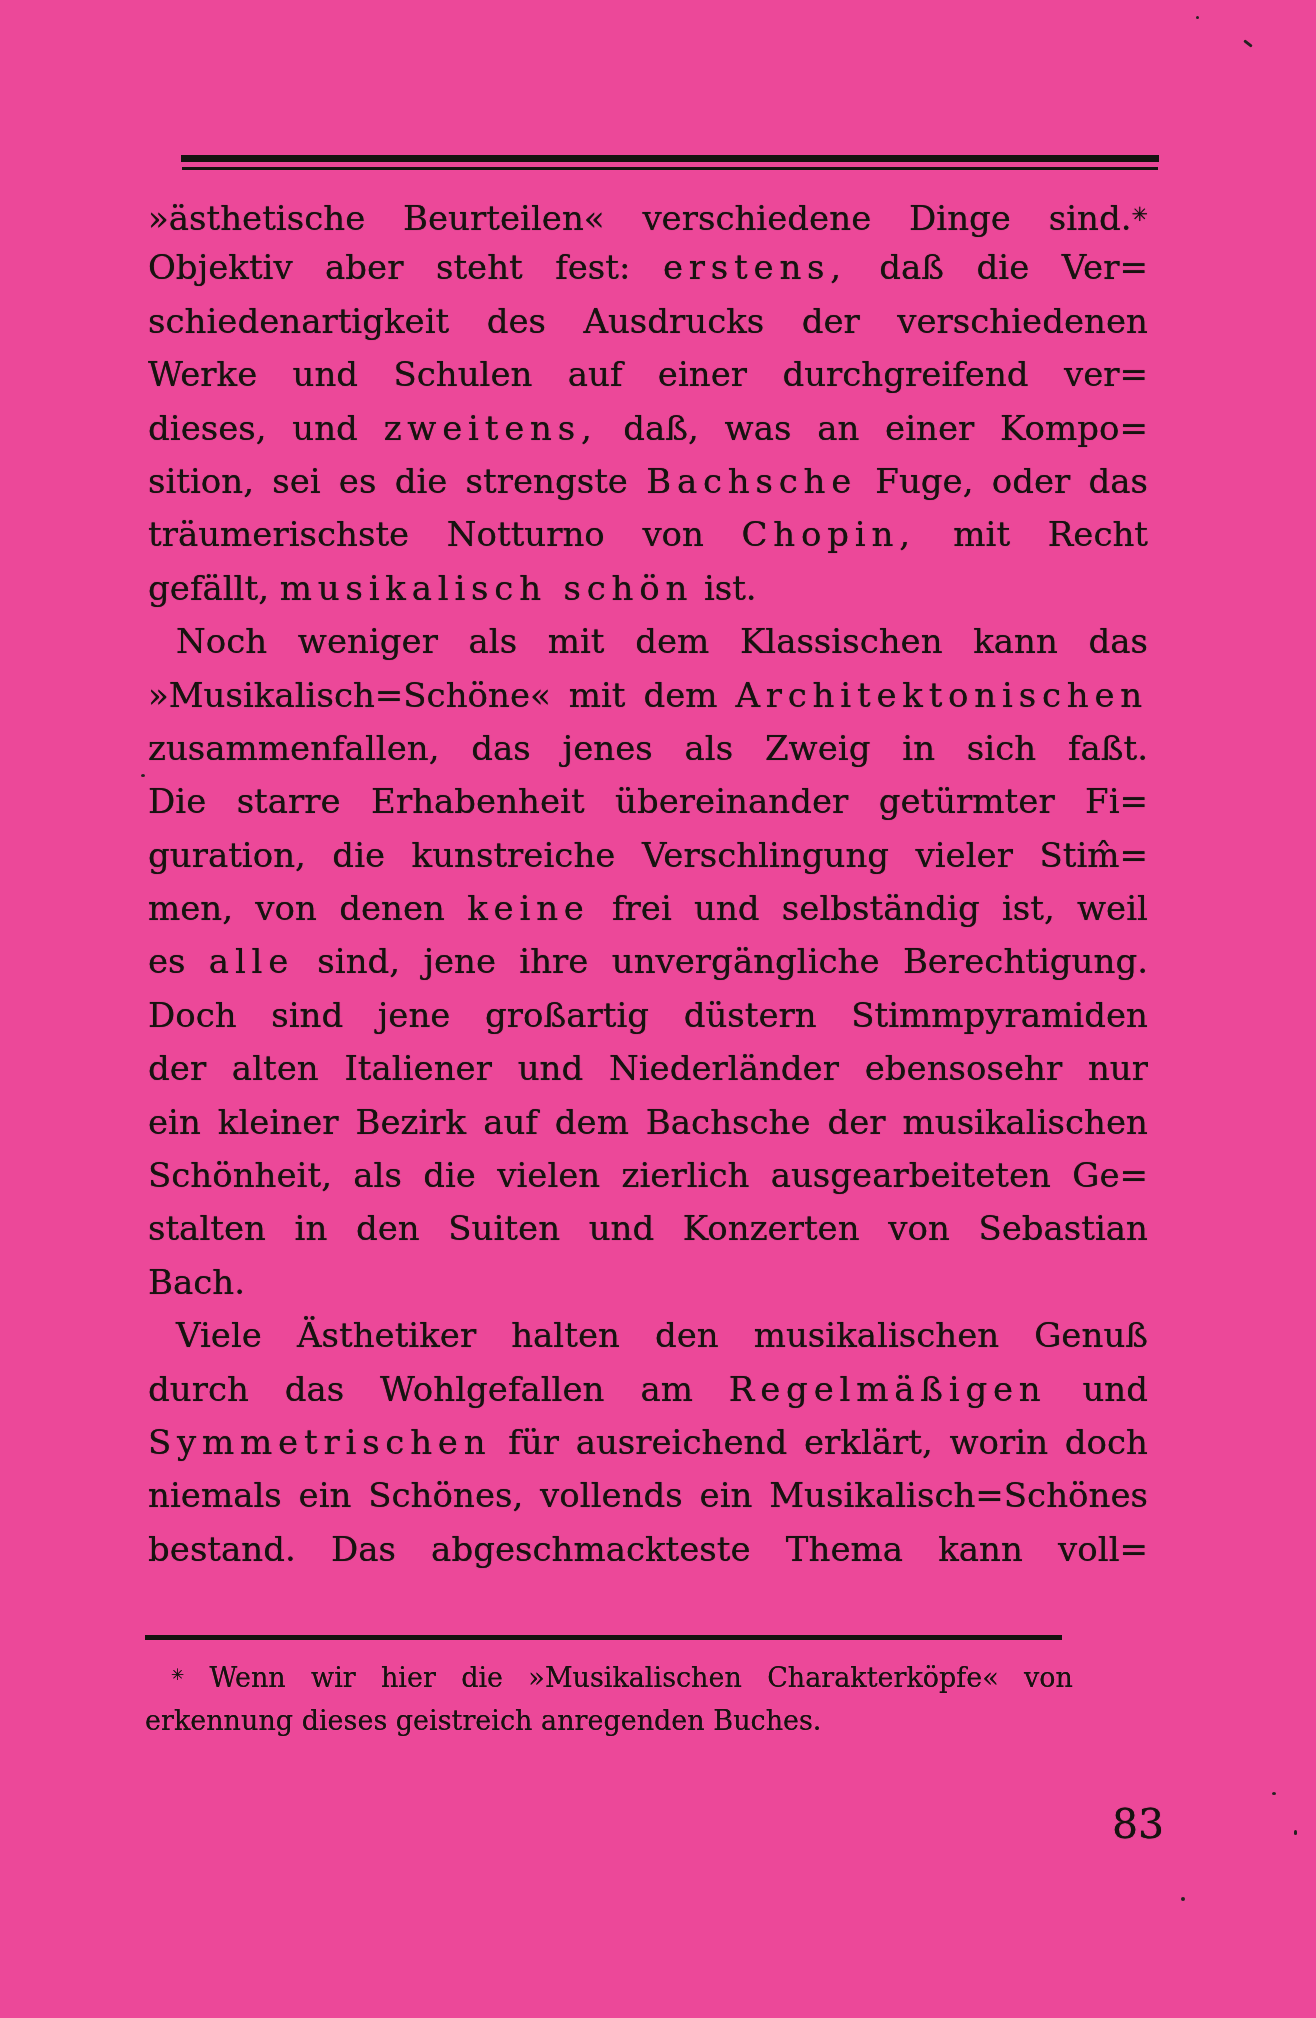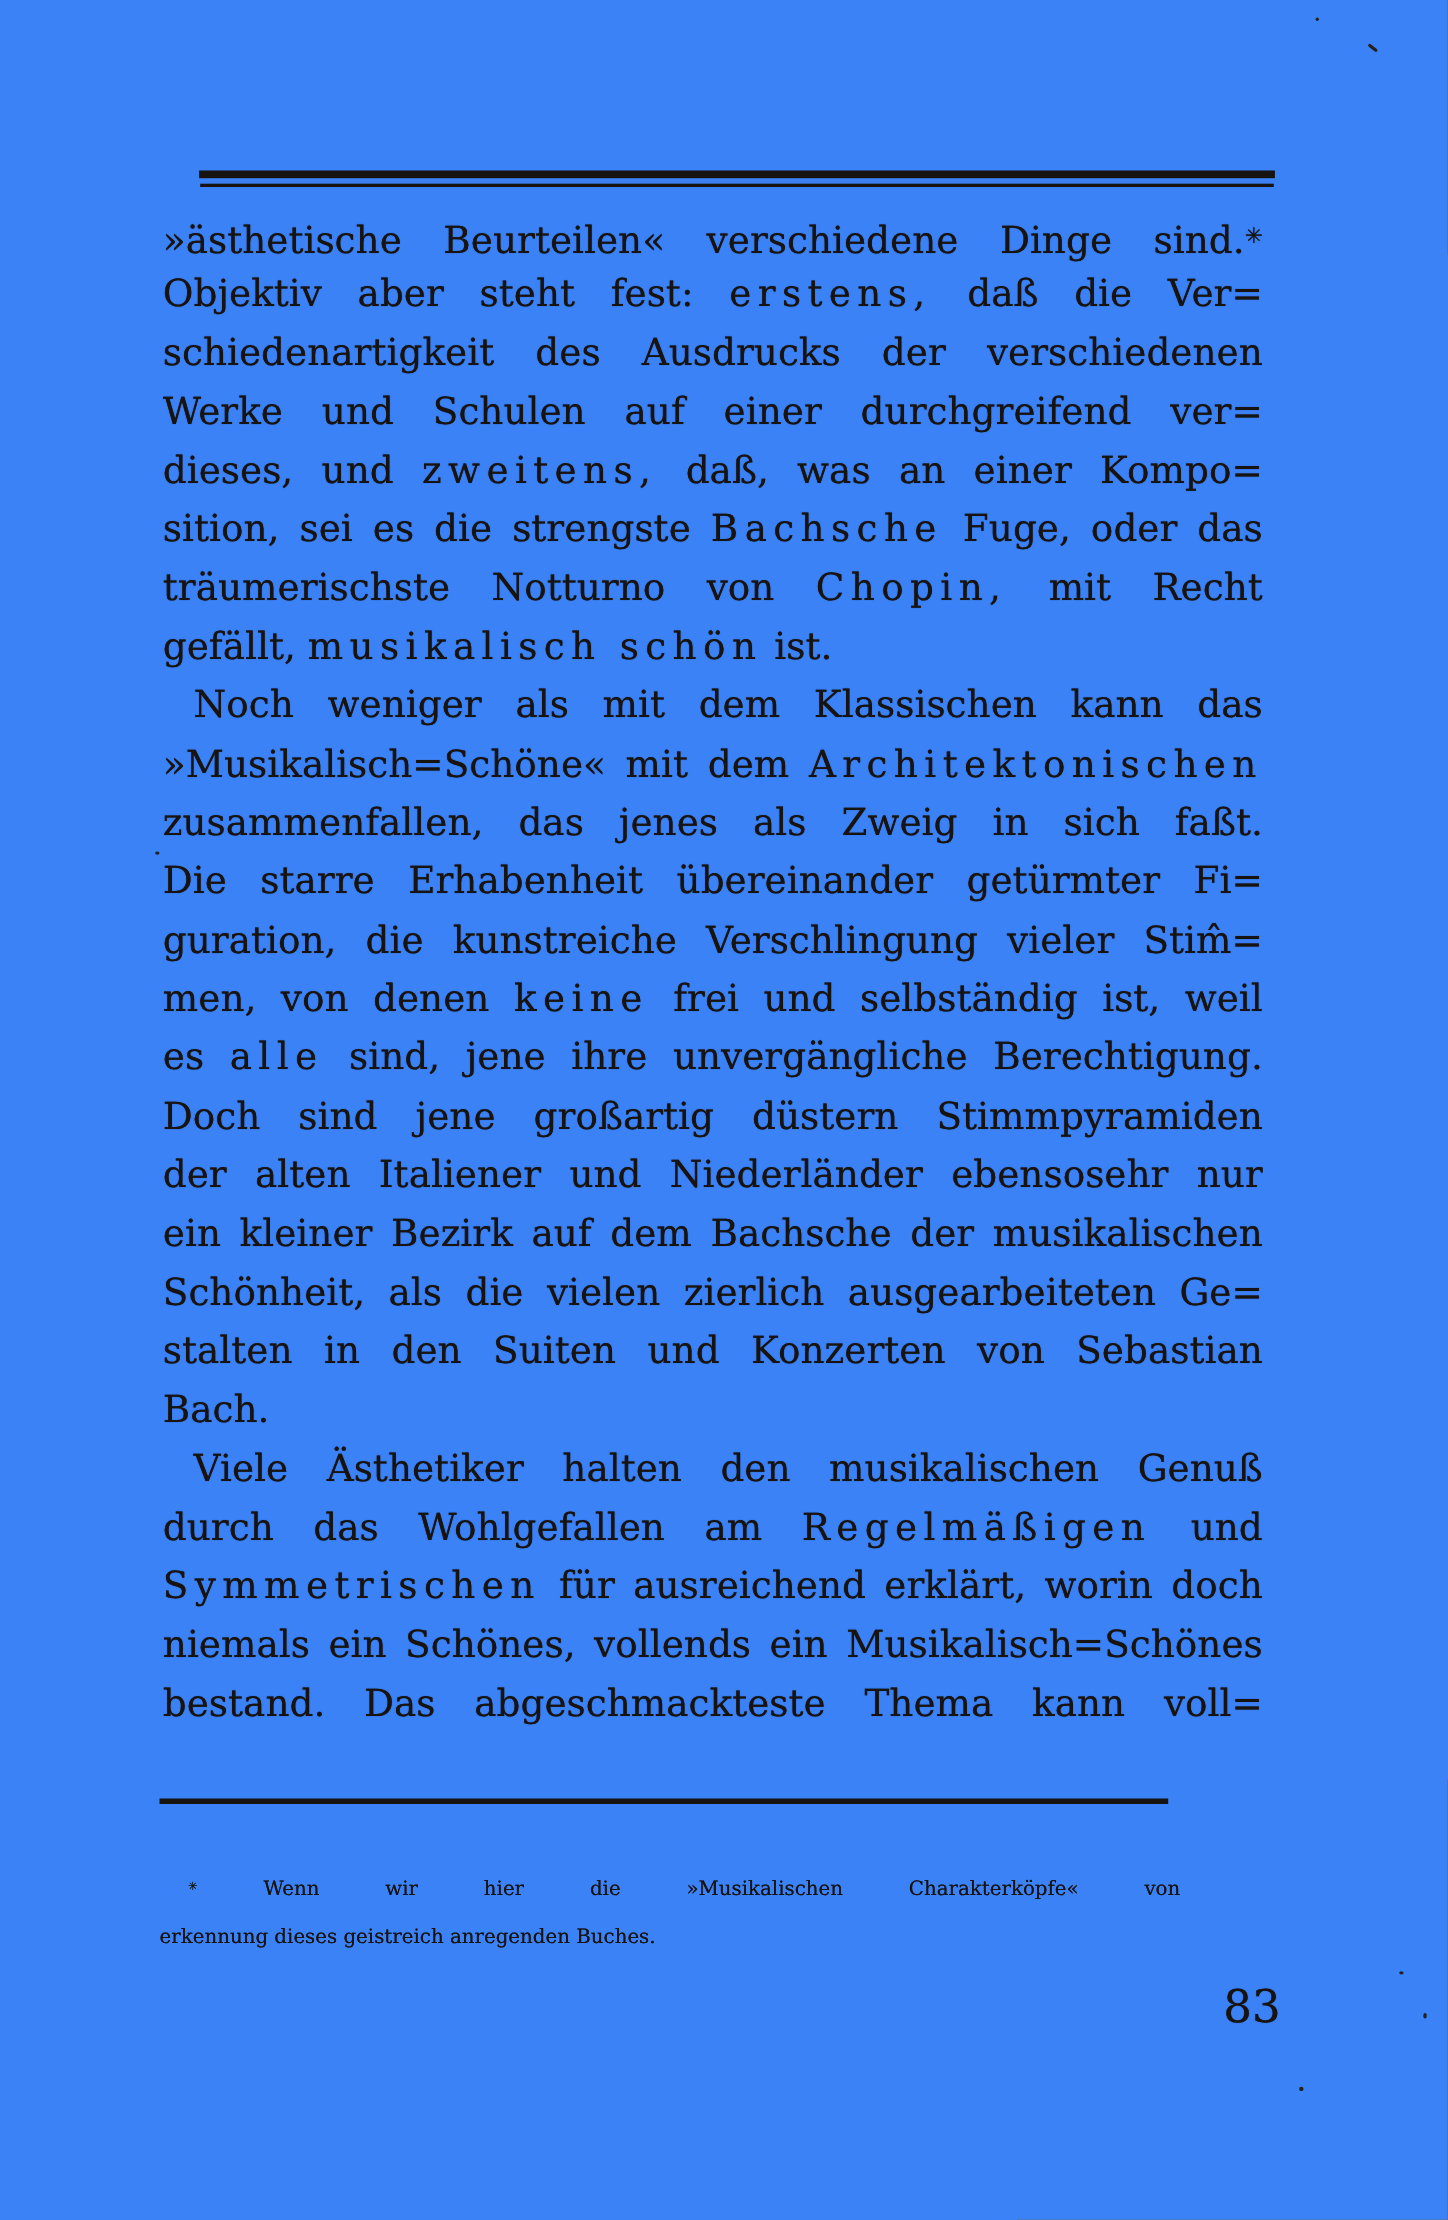--- a/index.html
+++ b/index.html
@@ -1,19 +1,19 @@
 <!DOCTYPE html>
 <html><head>
 <meta charset="utf-8">
 <style>
   html,body{margin:0;padding:0;background:#6b6b6b;}
   .page{
     position:relative;
     width:1316px;height:2018px;
-    background:#3b82f6;
+    background:#ec4899;
     color:#171310;
     font-family:"DejaVu Serif", serif;
     overflow:hidden;
   }
   
   .rule-thick{position:absolute;left:181px;top:155px;width:978px;height:7px;background:#161310;}
   .rule-thin{position:absolute;left:182px;top:167px;width:976px;height:2.5px;background:#161310;}
 
   
   .main-text{
@@ -25,22 +25,22 @@
 
   .line{text-align:left;}
   .line.j{text-align:justify;text-align-last:justify;}
   .line.ind{text-indent:28px;}
   .sperr{letter-spacing:0.17em;}
   .mark{font-size:0.58em;vertical-align:0.45em;letter-spacing:0;}
 
   
   .footnote-rule{position:absolute;left:145px;top:1635px;width:917px;height:5px;background:#161310;}
   .footnote{
-    position:absolute;left:145px;top:1692px;width:928px;
-    font-size:18px;line-height:46px;
+    position:absolute;left:145px;top:1652px;width:928px;
+    font-size:27px;line-height:46px;
     text-shadow:0 0 0.6px rgba(23,19,16,.85);
   }
   .footnote .line{height:46px;overflow:hidden;}
   .footnote .line.ind{text-indent:26px;}
 
   
   .pagenum{
     position:absolute;left:1112px;top:1804px;
     font-size:41px;line-height:1;
     text-shadow:0 0 0.7px rgba(23,19,16,.85);

